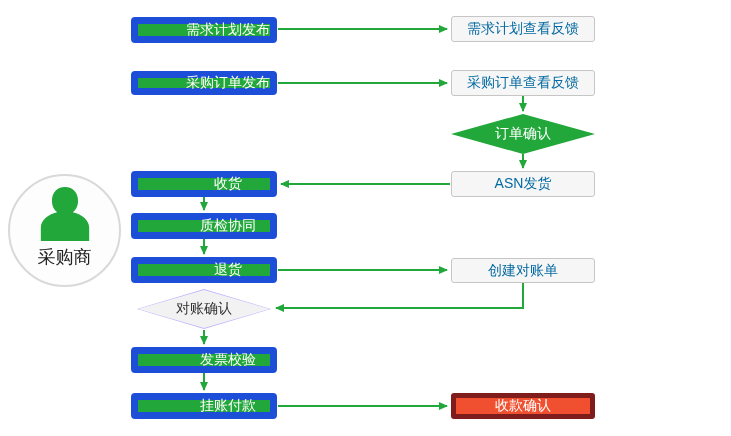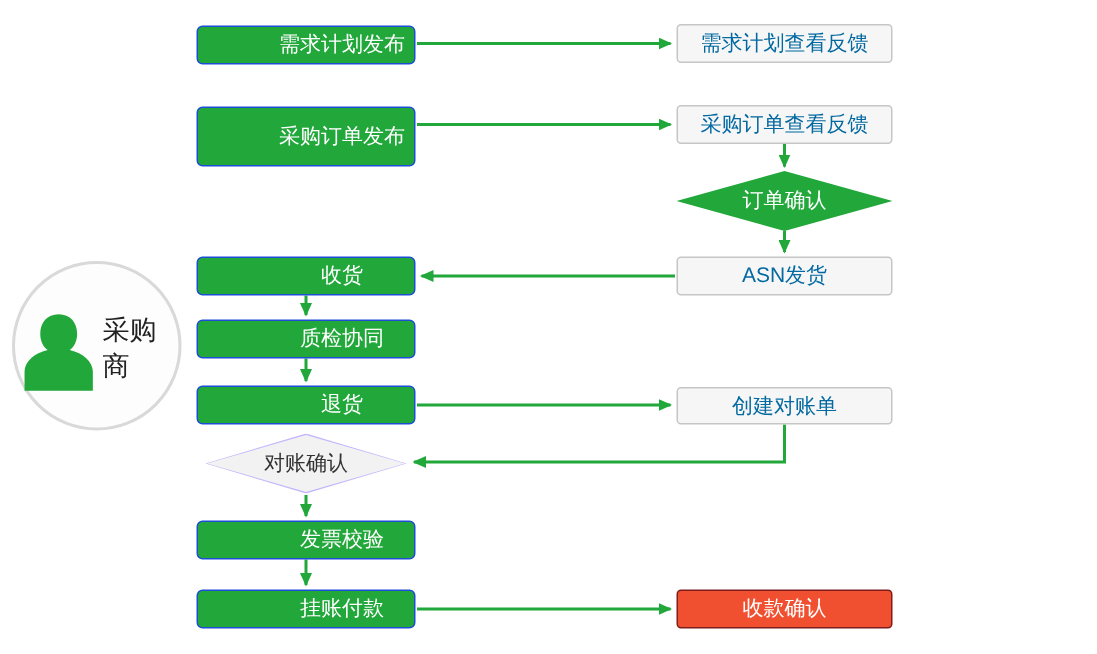--- a/index.html
+++ b/index.html
@@ -5,46 +5,46 @@
   html,body{margin:0;padding:0;background:#fff;}
   #canvas{
     position:relative;width:731px;height:436px;background:#ffffff;overflow:hidden;
     font-family:"Liberation Sans","DejaVu Sans",sans-serif;
   }
   .node{
     position:absolute;display:flex;align-items:center;justify-content:center;
     font-size:14px;box-sizing:border-box;white-space:nowrap;
   }
   .gbox{
-    background:#21a73a;border:1px solid #1d4ed8;border-radius:4px;color:#ffffff;padding-left:48px;
+    background:#21a73a;border:7px solid #1d4ed8;border-radius:4px;color:#ffffff;padding-left:48px;
   }
   .wbox{
     background:#f6f6f6;border:1px solid #c6c6c6;border-radius:3px;color:#0369a1;
   }
   .rbox{
-    background:#f0502f;border:1px solid #7f1d1d;border-radius:3px;color:#ffffff;text-align:right;
+    background:#f0502f;border:5px solid #7f1d1d;border-radius:3px;color:#ffffff;text-align:right;
   }
   .diamond-green{
     position:absolute;display:flex;align-items:center;justify-content:center;
     background:#21a73a;color:#ffffff;font-size:14px;
     clip-path:polygon(50% 0%,100% 50%,50% 100%,0% 50%);
   }
   .diamond-gray-outer{
     position:absolute;background:#c4b5fd;
     clip-path:polygon(50% 0%,100% 50%,50% 100%,0% 50%);
   }
   .diamond-gray-inner{
     position:absolute;left:1px;top:1px;right:1px;bottom:1px;background:#f2f2f2;
     clip-path:polygon(50% 0%,100% 50%,50% 100%,0% 50%);
     display:flex;align-items:center;justify-content:center;
     font-size:14px;color:#333333;
   }
   .actor{
     position:absolute;border-radius:50%;background:#fdfdfd;border:2px solid #d9d9d9;
-    box-sizing:border-box;display:flex;flex-direction:row;align-items:center;
+    box-sizing:border-box;display:flex;flex-direction:column;align-items:center;
   }
   .actor-label{
     font-size:18px;color:#222222;margin-top:2px;
   }
   #connectors{position:absolute;left:0;top:0;pointer-events:none;}
 </style>
 </head>
 <body>
 
 <div id="canvas">
@@ -66,21 +66,21 @@
       <line x1="278" y1="270" x2="447" y2="270" marker-end="url(#ah)"></line>
       <polyline points="523,283 523,308 276,308" marker-end="url(#ah)"></polyline>
       <line x1="204" y1="330" x2="204" y2="344" marker-end="url(#ah)"></line>
       <line x1="204" y1="373" x2="204" y2="390" marker-end="url(#ah)"></line>
       <line x1="278" y1="406" x2="447" y2="406" marker-end="url(#ah)"></line>
     </g>
   </svg>
 
   <div class="node gbox" style="left:131px;top:17px;width:146px;height:26px">需求计划发布</div>
 
-  <div class="node gbox" style="left:131px;top:71px;width:146px;height:40px">采购订单发布</div>
+  <div class="node gbox" style="left:131px;top:71px;width:146px;height:24px">采购订单发布</div>
 
   <div class="node gbox" style="left:131px;top:171px;width:146px;height:26px">收货</div>
 
   <div class="node gbox" style="left:131px;top:257px;width:146px;height:26px">退货</div>
 
   <div class="node gbox" style="left:131px;top:213px;width:146px;height:26px">质检协同</div>
 
   <div class="diamond-gray-outer" style="left:137px;top:289px;width:134px;height:40px">
     <div class="diamond-gray-inner">对账确认</div>
   </div>

